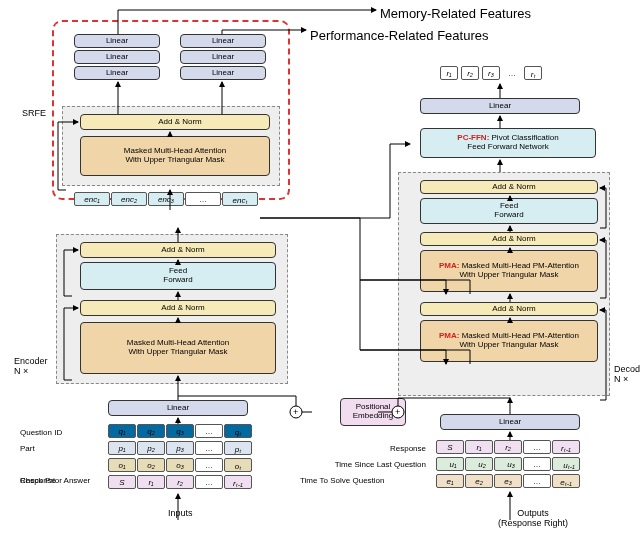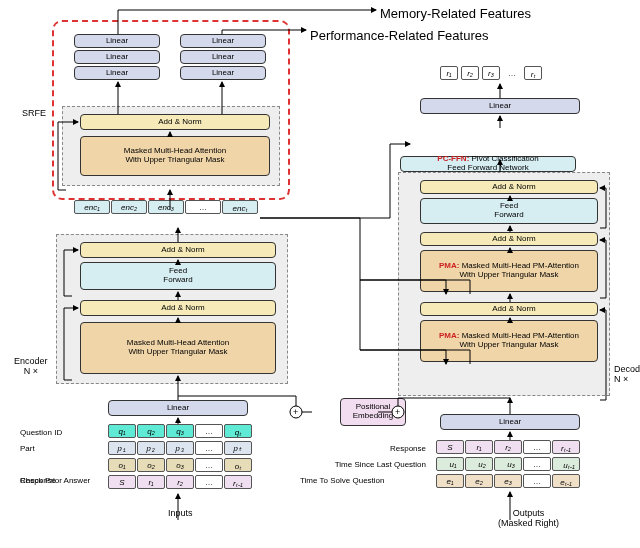--- a/index.html
+++ b/index.html
@@ -66,22 +66,22 @@
   .io-cell {
     border: 1px solid #555;
     border-radius: 2px;
     display: flex;
     align-items: center;
     justify-content: center;
     font-size: 8px;
     font-style: italic;
     height: 14px;
   }
-  .io-cell.q { background: #5eead4; }
-  .io-cell.p { background: #dce4ef; font-family: Liberation Mono, monospace; }
+  .io-cell.q { background: #0369a1; }
+  .io-cell.p { background: #dce4ef; }
   .io-cell.o { background: #e7dcb8; }
   .io-cell.r { background: #f0dff0; }
   .io-cell.u { background: #dcecdc; padding-left: 6px; }
   .io-cell.e { background: #f0e0c8; }
   .io-cell.enc { background: #d6edf2; }
   .io-cell.dots { font-style: normal; background: #fff; }
   .io-row-label {
     position: absolute;
     font-size: 8px;
     text-align: left;
@@ -118,30 +118,30 @@
 <div class="block linear-small" style="left:74px; top:66px; width:86px; height:14px;">Linear</div>
 <div class="block linear-small" style="left:180px; top:34px; width:86px; height:14px;">Linear</div>
 <div class="block linear-small" style="left:180px; top:50px; width:86px; height:14px;">Linear</div>
 <div class="block linear-small" style="left:180px; top:66px; width:86px; height:14px;">Linear</div>
 
 <div class="enc-stack" style="left:62px; top:106px; width:218px; height:80px;"></div>
 <div class="block addnorm" style="left:80px; top:114px; width:190px; height:16px;">Add &amp; Norm</div>
 <div class="block attn" style="left:80px; top:136px; width:190px; height:40px; white-space:pre;">Masked Multi-Head Attention
 With Upper Triangular Mask</div>
 
-<div class="io-table" style="left:74px; top:200px; grid-template-columns: repeat(5, 36px); text-align: right;">
+<div class="io-table" style="left:74px; top:192px; grid-template-columns: repeat(5, 36px); text-align: right;">
   <div class="io-cell enc">enc₁</div>
   <div class="io-cell enc">enc₂</div>
   <div class="io-cell enc">enc₃</div>
   <div class="io-cell dots">…</div>
   <div class="io-cell enc">encₜ</div>
 </div>
 
 <div class="enc-stack" style="left:56px; top:234px; width:232px; height:150px;"></div>
-<div class="stack-label" style="left:14px; top:356px; white-space:pre; text-align:center;">Encoder
+<div class="stack-label" style="left:14px; top:356px; white-space:pre; text-align:left;">Encoder
 N ×</div>
 <div class="block addnorm" style="left:80px; top:242px; width:196px; height:16px;">Add &amp; Norm</div>
 <div class="block ffw" style="left:80px; top:262px; width:196px; height:28px; white-space:pre;">Feed
 Forward</div>
 <div class="block addnorm" style="left:80px; top:300px; width:196px; height:16px;">Add &amp; Norm</div>
 <div class="block attn" style="left:80px; top:322px; width:196px; height:52px; white-space:pre;">Masked Multi-Head Attention
 With Upper Triangular Mask</div>
 
 <div class="block linear" style="left:108px; top:400px; width:140px; height:16px;">Linear</div>
 
@@ -183,21 +183,21 @@
 <div class="r-row" style="left:440px; top:66px;">
   <div class="io-cell">r₁</div>
   <div class="io-cell">r₂</div>
   <div class="io-cell">r₃</div>
   <div class="io-cell dots" style="border:none;">…</div>
   <div class="io-cell">rₜ</div>
 </div>
 
 <div class="block linear" style="left:420px; top:98px; width:160px; height:16px;">Linear</div>
 
-<div class="block pcffn" style="left:400px; top:128px; width:176px; height:16px;margin-top:28px;">
+<div class="block pcffn" style="left:420px; top:128px; width:176px; height:30px;">
   <span><span class="red-text">PC-FFN: </span><span style="white-space:pre;">Pivot Classification
 Feed Forward Network</span></span>
 </div>
 
 <div class="dec-stack" style="left:398px; top:172px; width:212px; height:224px;"></div>
 <div class="stack-label" style="left:614px; top:364px; white-space:pre; text-align:left;">Decoder
 N ×</div>
 
 <div class="block addnorm" style="left:420px; top:180px; width:178px; height:14px;">Add &amp; Norm</div>
 <div class="block ffw" style="left:420px; top:198px; width:178px; height:26px; white-space:pre;">Feed
@@ -232,21 +232,21 @@
   <div class="io-cell dots">…</div>
   <div class="io-cell u">uₜ₋₁</div>
 
   <div class="io-cell e">e₁</div>
   <div class="io-cell e">e₂</div>
   <div class="io-cell e">e₃</div>
   <div class="io-cell dots">…</div>
   <div class="io-cell e">eₜ₋₁</div>
 </div>
 <div class="arrow-label" style="left:498px; top:508px; white-space:pre; text-align:center;">Outputs
-(Masked Right)</div>
+(Response Right)</div>
 
 <svg class="overlay">
   <defs>
     <marker id="ah" markerWidth="6" markerHeight="6" refX="5" refY="3" orient="auto">
       <path d="M0,0 L6,3 L0,6 Z" fill="#000"></path>
     </marker>
   </defs>
 
   <line x1="178" y1="520" x2="178" y2="494" stroke="#000" marker-end="url(#ah)"></line>
 

